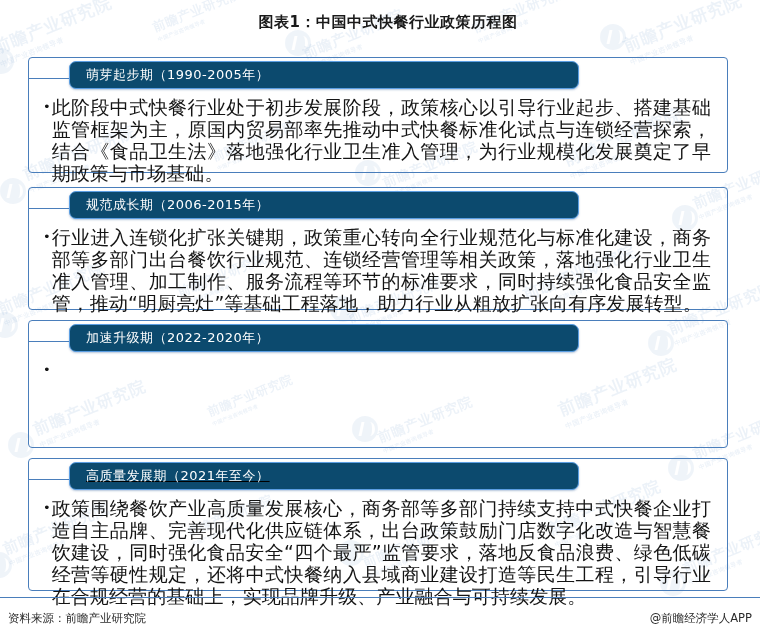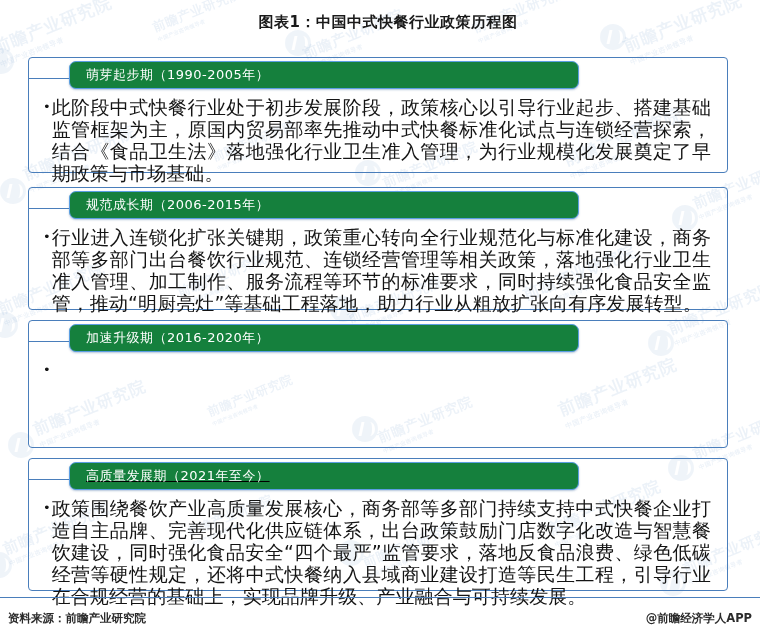--- a/index.html
+++ b/index.html
@@ -111,21 +111,21 @@
     height: 0;
     border-top: 1.4px solid #4a7ebb;
   }
   .pill {
     position: absolute;
     left: 40px;
     top: 3px;
     height: 28px;
     width: 500px;
     box-sizing: border-box;
-    background: #15803d;
+    background: #0c4a6e;
     border: 1px solid #5b9ee2;
     border-radius: 7px;
     box-shadow: 0 1px 2px rgba(40,90,150,0.35);
     display: flex;
     align-items: center;
   }
   .pill-label {
     color: #ffffff;
     font-size: 13px;
     font-weight: normal;
@@ -166,21 +166,20 @@
     height: 0;
     border-top: 1.2px solid #4a7ebb;
     z-index: 3;
   }
   #footer {
     position: absolute;
     left: 0; top: 611px;
     width: 760px;
     height: 24px;
     z-index: 4;
-    font-weight: bold;
   }
   #footer .src {
     position: absolute;
     left: 8px; top: 0;
     font-size: 11.5px;
     color: #2b2b2b;
     font-family: "DejaVu Sans", "Liberation Sans", sans-serif;
   }
   #footer .brand {
     position: absolute;
@@ -257,21 +256,21 @@
         <span class="pill-label">规范成长期（2006-2015年）</span>
       </div>
       <div class="body-wrap">
         <span class="bullet">•</span>
         <span class="body-text">行业进入连锁化扩张关键期，政策重心转向全行业规范化与标准化建设，商务部等多部门出台餐饮行业规范、连锁经营管理等相关政策，落地强化行业卫生准入管理、加工制作、服务流程等环节的标准要求，同时持续强化食品安全监管，推动“明厨亮灶”等基础工程落地，助力行业从粗放扩张向有序发展转型。</span>
       </div>
     </div>
     <div class="section" style="top: 320px; height: 128px;">
       <div class="connector"></div>
       <div class="pill" style="width: 510px;">
-        <span class="pill-label">加速升级期（2016-2020年）</span>
+        <span class="pill-label">加速升级期（2022-2020年）</span>
       </div>
       <div class="body-wrap">
         <span class="bullet">•</span>
       </div>
     </div>
     <div class="section" style="top: 458px; height: 133px;">
       <div class="connector"></div>
       <div class="pill" style="width: 510px; text-decoration: underline;">
         <span class="pill-label">高质量发展期（2021年至今）</span>
       </div>

